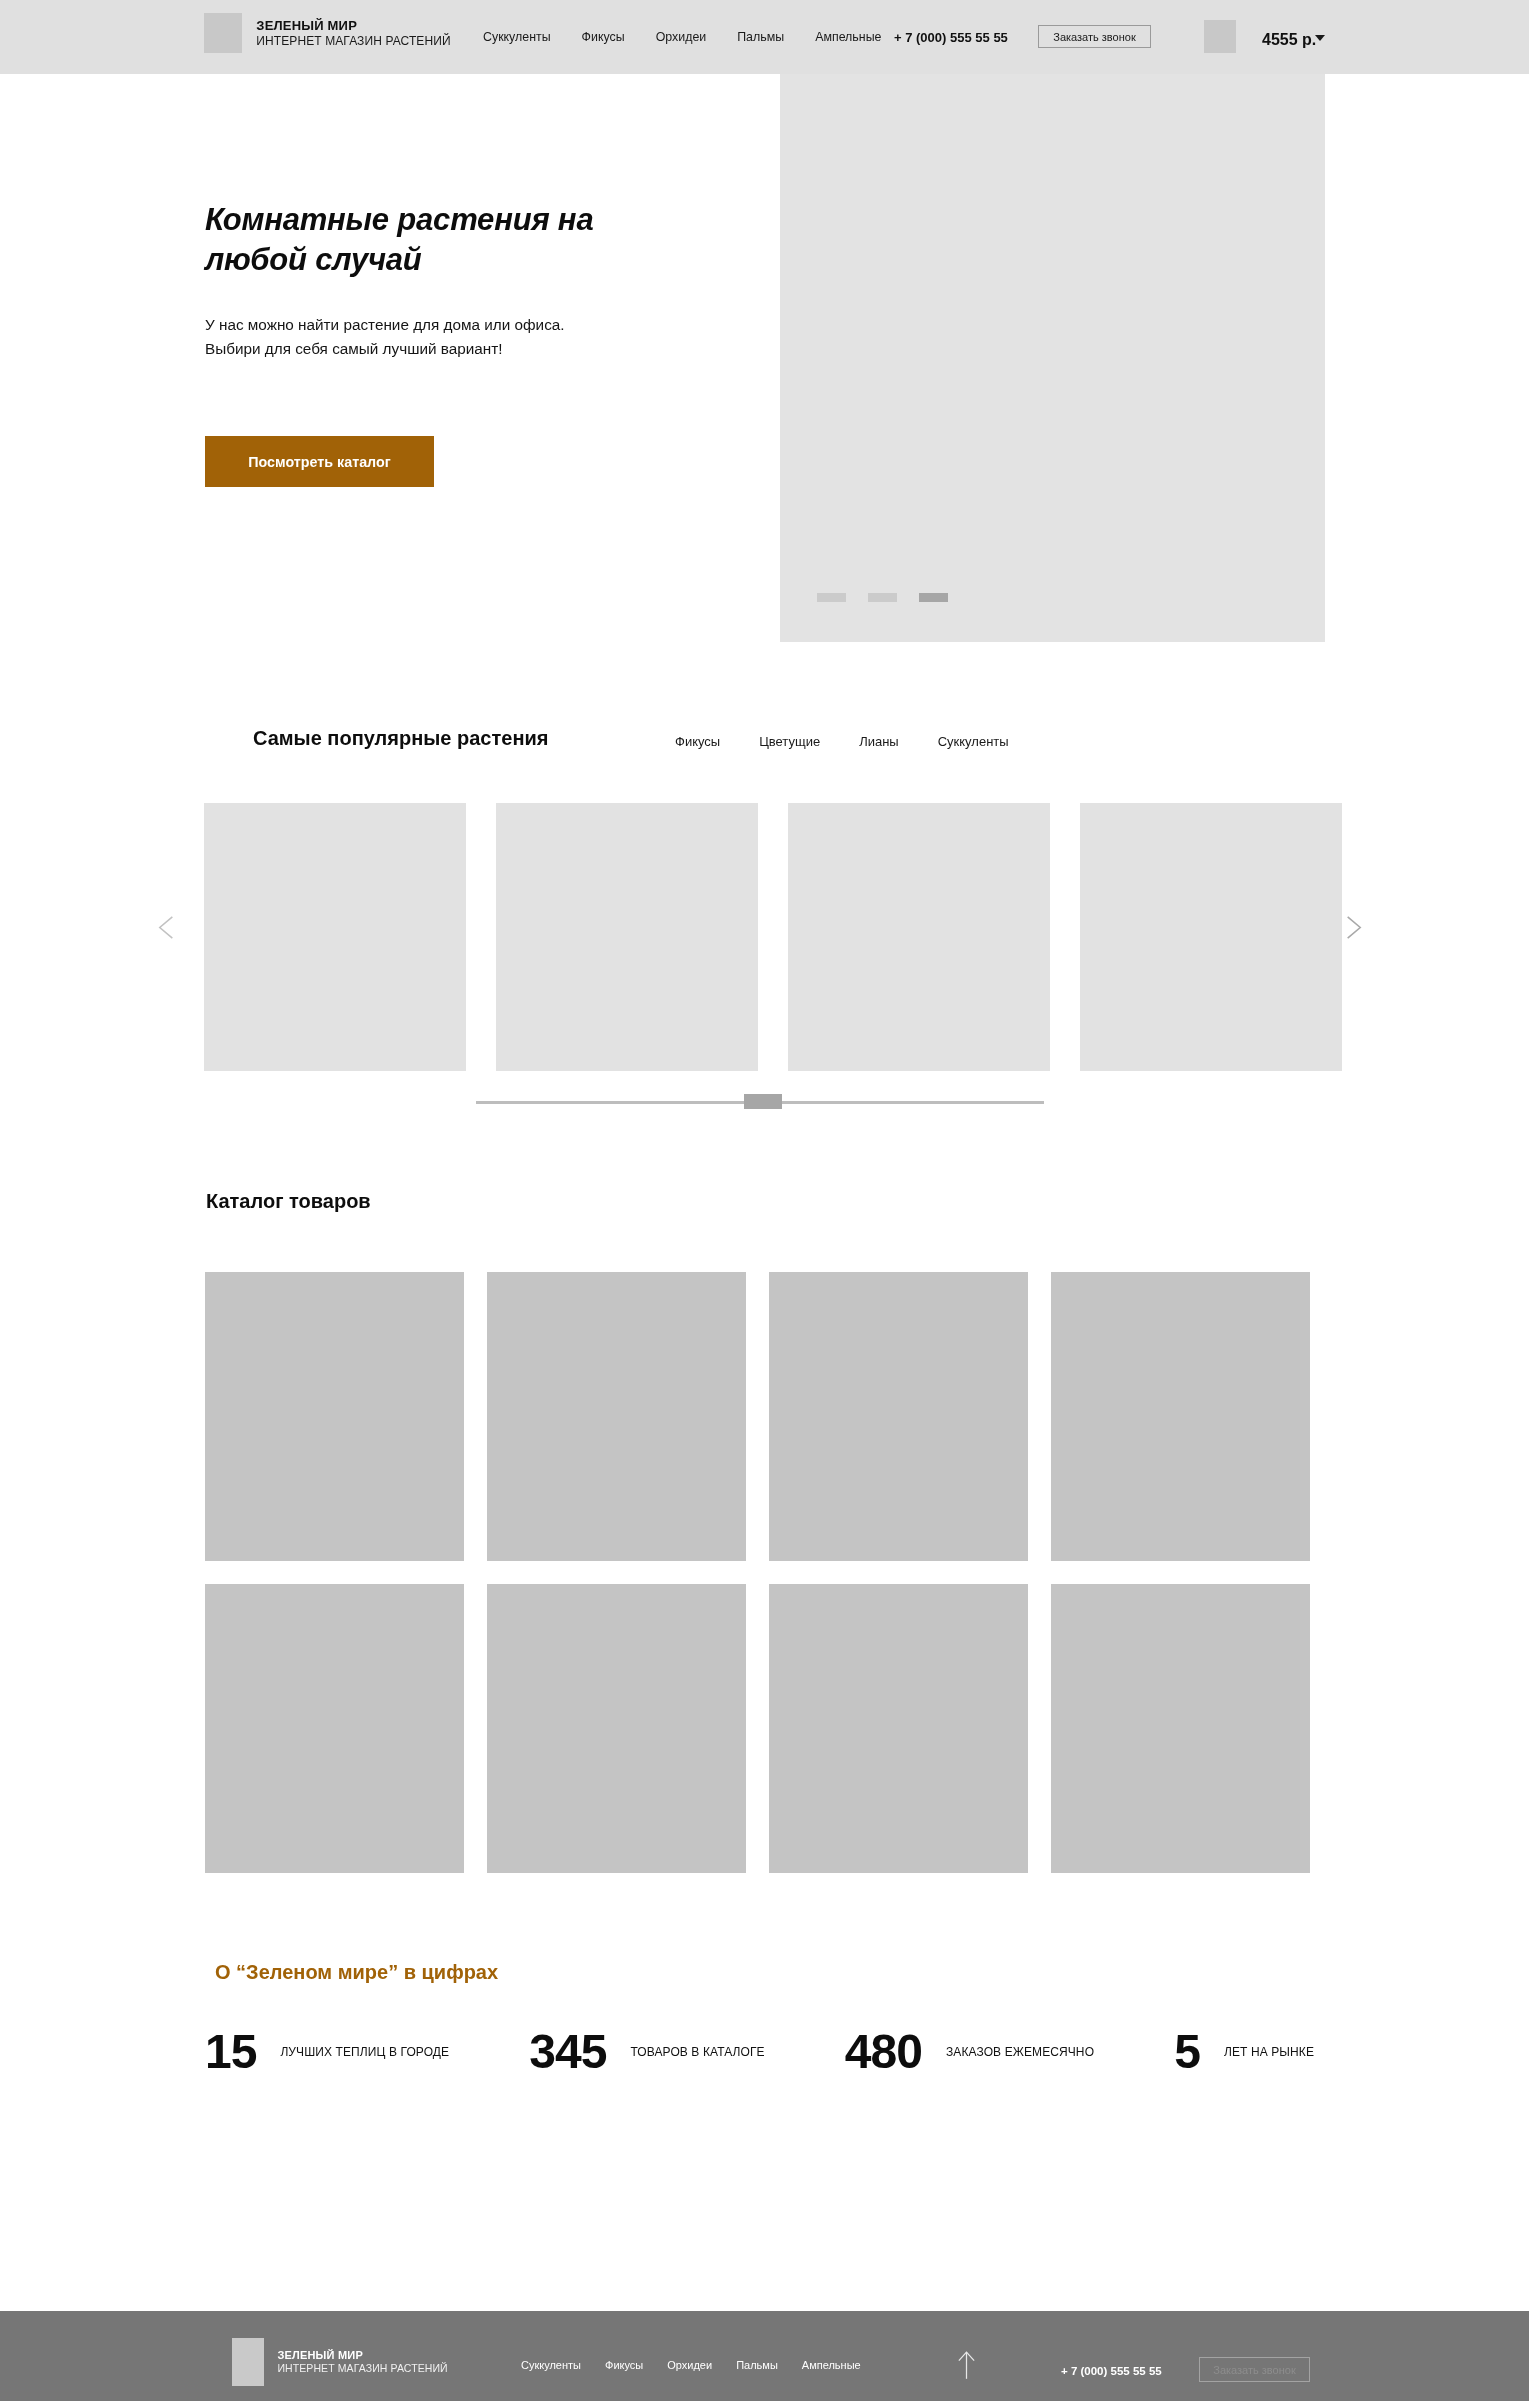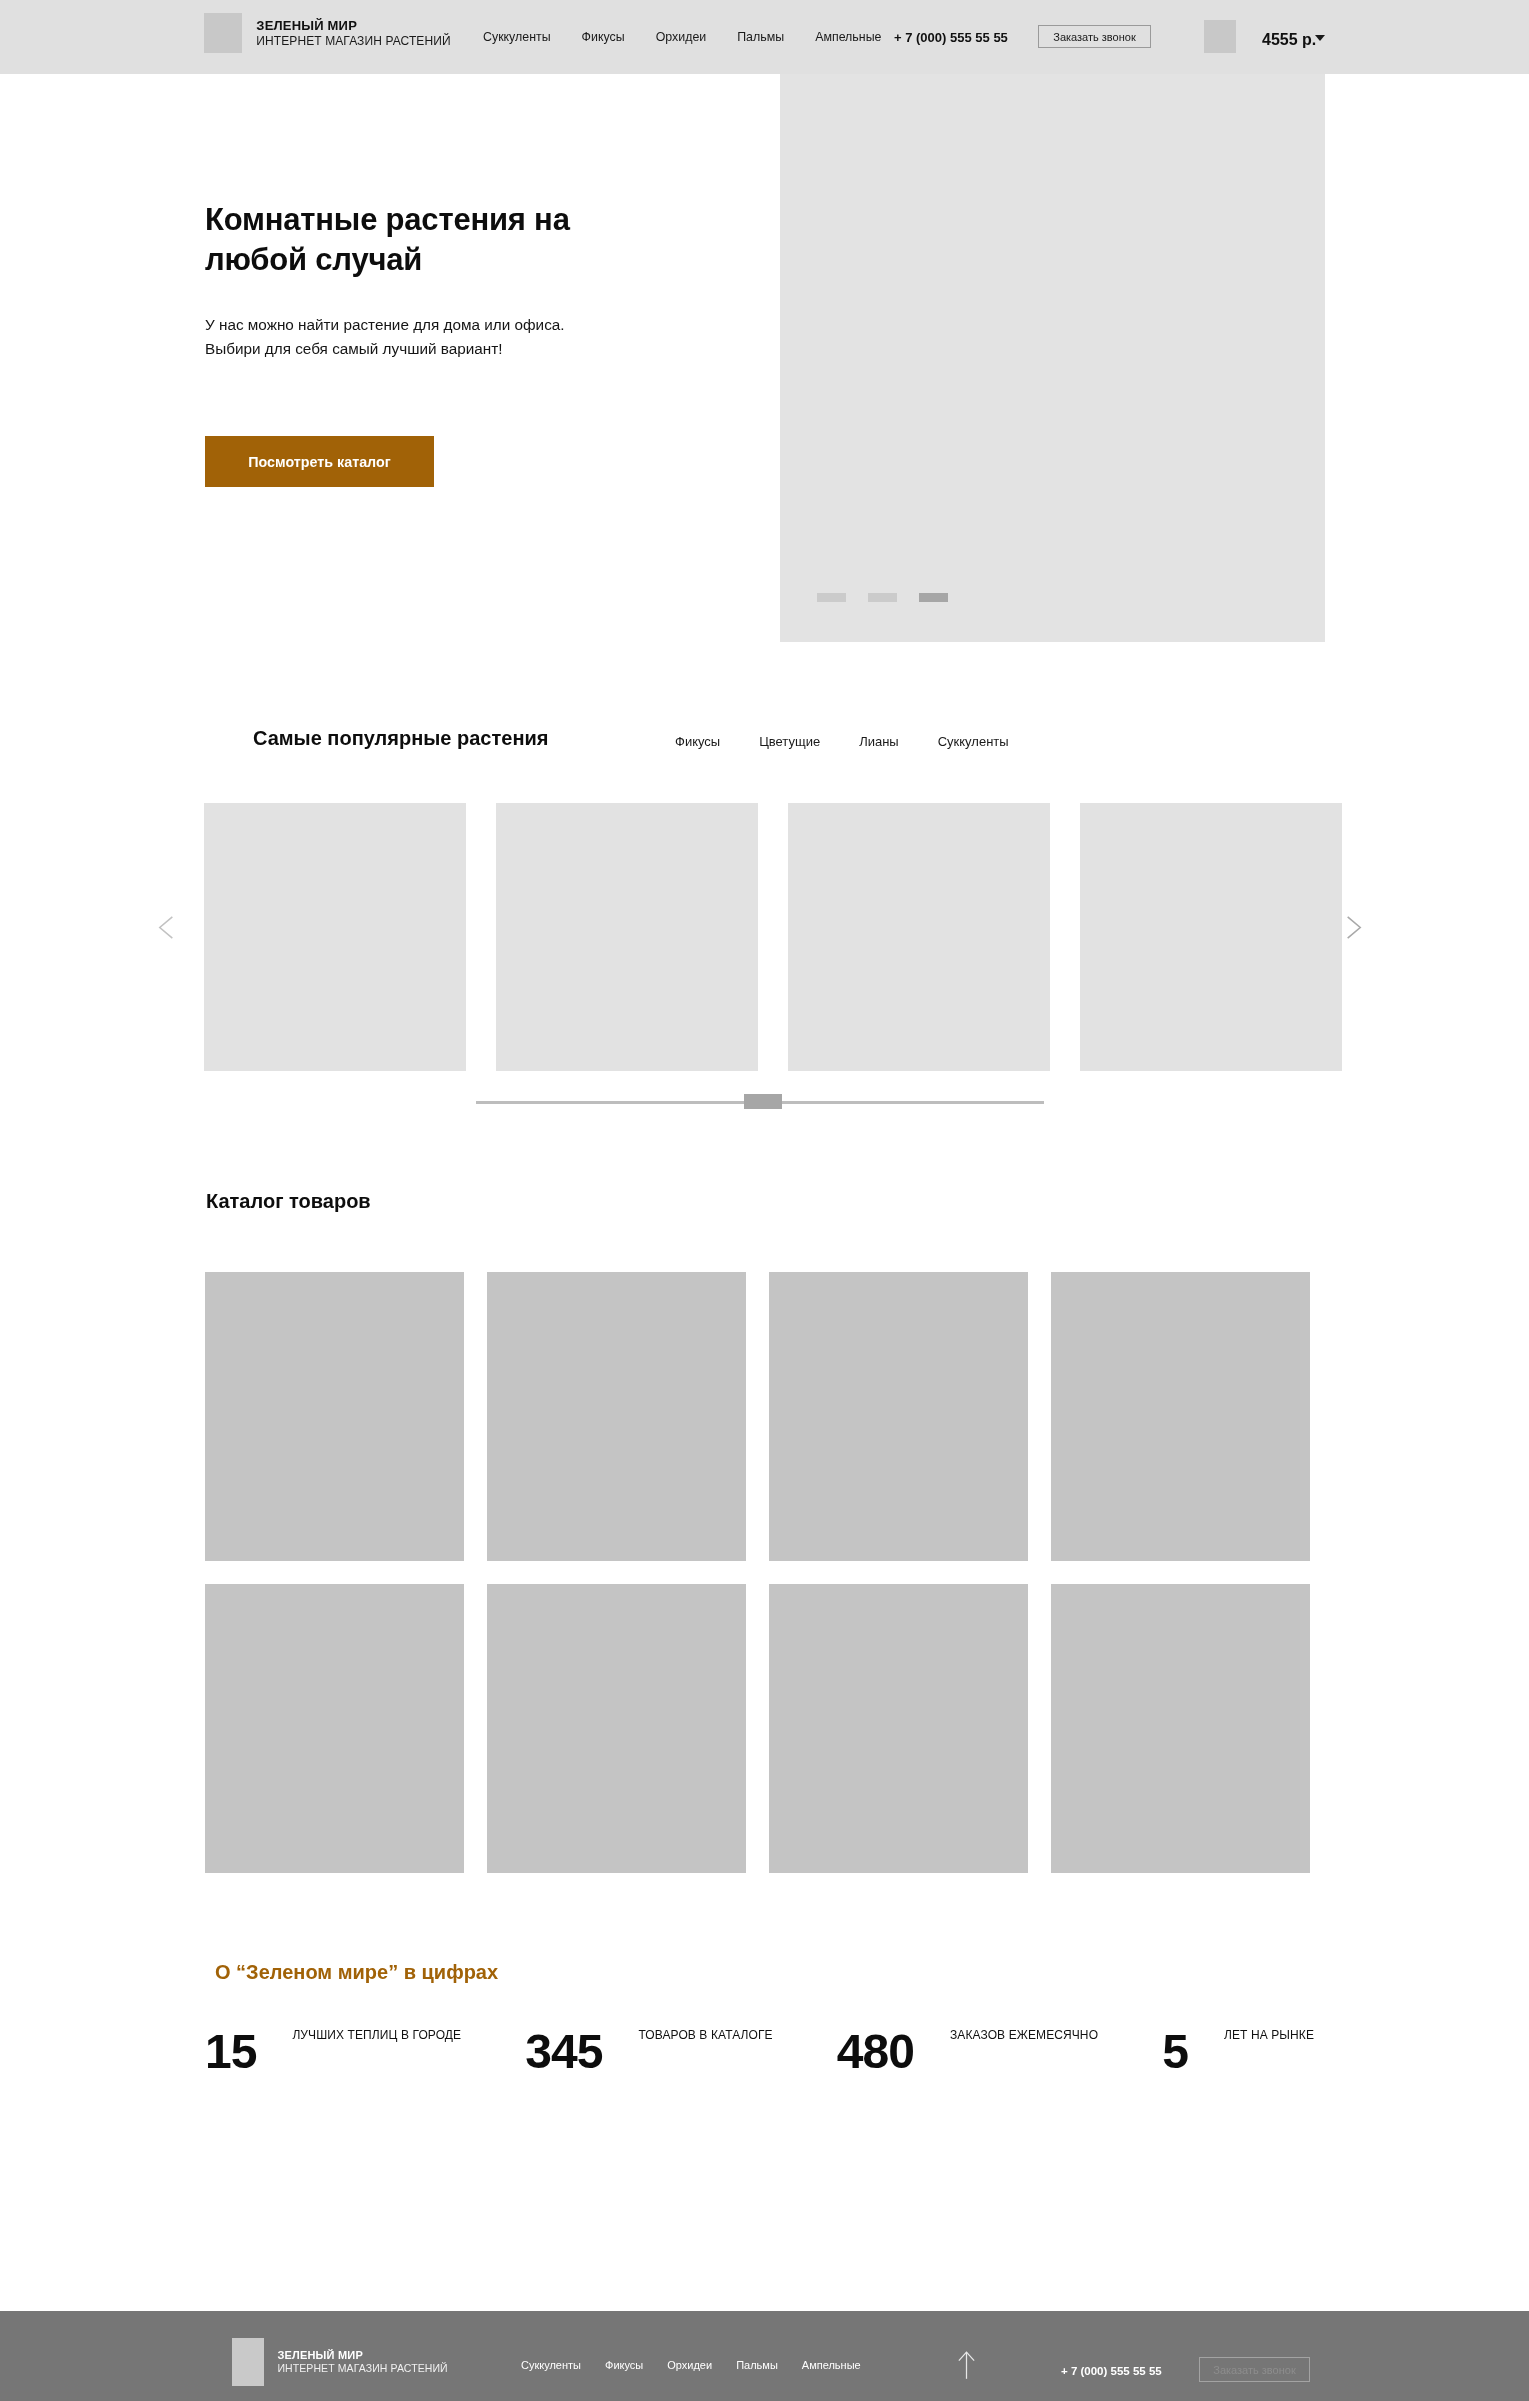--- a/index.html
+++ b/index.html
@@ -133,20 +133,21 @@
 
   .hero-title {
     position: absolute;
     left: 205px; top: 200px;
     width: 411px;
     font-size: 31px;
     font-weight: bold;
     line-height: 1.28;
     color: #0d0d0d;
     letter-spacing: -0.2px;
+    font-style: italic;
   }
   .hero-desc {
     position: absolute;
     left: 205px; top: 313px;
     width: 400px;
     font-size: 15.3px;
     line-height: 1.58;
     color: #151515;
   }
   .hero-cta {
@@ -252,22 +253,22 @@
   }
   .stats {
     position: absolute;
     left: 205px; top: 2028px;
     width: 1109px;
     display: flex;
     justify-content: space-between;
   }
   .stat {
     display: flex;
-    align-items: flex-start;
-    gap: 19px;
+    align-items: center;
+    gap: 7px;
   }
   .stat-value {
     font-size: 48px;
     font-weight: bold;
     color: #0d0d0d;
     line-height: 1;
     letter-spacing: -1px;
   }
   .stat-label {
     font-size: 12px;

